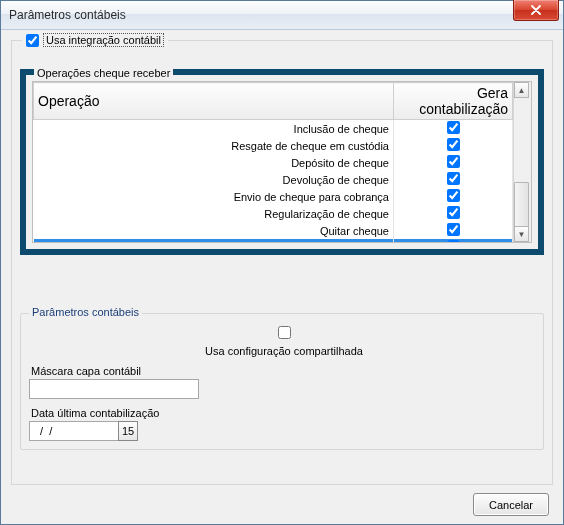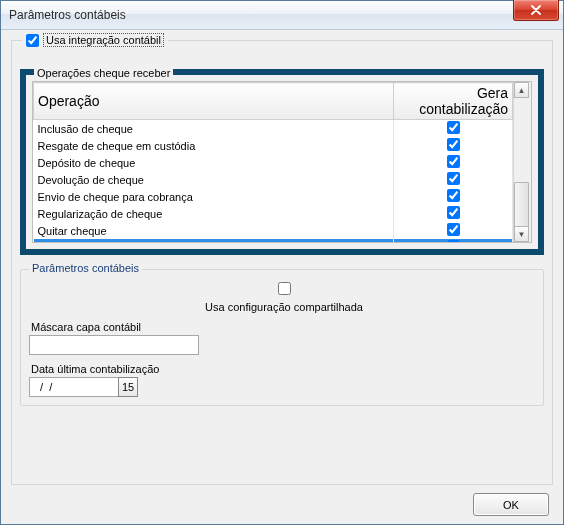--- a/index.html
+++ b/index.html
@@ -78,20 +78,21 @@
     color: #1a3e78;
     font-size: 11px;
   }
   .outer-box {
     flex: 1;
     border: 1px solid #d6d6d6;
     padding: 6px 8px 8px 8px;
     position: relative;
     display: flex;
     flex-direction: column;
+    gap: 44px;
   }
   .top-check {
     position: absolute;
     top: -8px;
     left: 10px;
     background: #f0f0f0;
     padding: 0 4px;
     display: flex;
     align-items: center;
     gap: 4px;
@@ -145,20 +146,21 @@
     font-size: 14px;
     color: #000;
   }
   td {
     border-right: 1px solid #e5e5e5;
     padding: 0 4px;
     height: 17px;
     font-size: 11px;
     color: #000;
     white-space: nowrap;
+    text-align: right;
   }
   tr.selected td {
     background: #2f8fe8;
     color: #fff;
   }
   .col-op { width: auto; }
   .col-gen { width: 110px; text-align: right; }
   td.col-gen { text-align: center; }
   td.col-gen input { margin:0; }
   
@@ -354,16 +356,16 @@
           <input class="date-input" type="text" value="  /  /" style="">
           <div class="date-btn">
             <span>15</span>
           </div>
         </div>
       </div>
 
     </div>
 
     <div class="button-row">
-      <button class="btn">OK</button>
+      <button class="btn">Cancelar</button>
     </div>
   </div>
 </div>
 
 </body></html>

